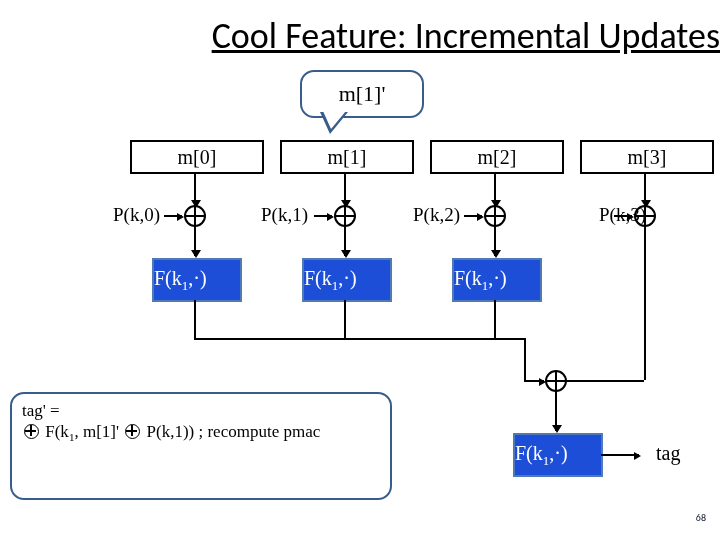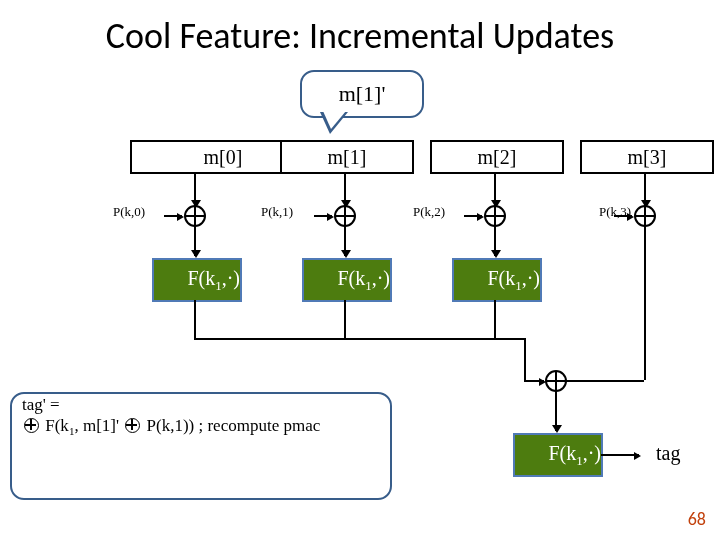--- a/index.html
+++ b/index.html
@@ -11,25 +11,26 @@
     font-family: Georgia, "Times New Roman", serif;
     color: #000;
     position: relative;
     overflow: hidden;
   }
   .title {
     position: absolute;
     top: 14px;
     left: 0;
     width: 720px;
-    text-align: center;
+    text-align: right;
     font-family: "Calibri", "Helvetica Neue", Arial, sans-serif;
     font-size: 36px;
     color: #000;
     letter-spacing: 0px;
+    text-decoration: underline;
   }
   
   .callout {
     position: absolute;
     top: 70px;
     left: 300px;
     width: 120px;
     height: 44px;
     border: 2px solid #385d8a;
     border-radius: 14px;
@@ -101,21 +102,21 @@
     content: "";
     position: absolute;
     background: #000;
   }
   .xor::before { top: 8px; left: 0; width: 18px; height: 2px; }
   .xor::after  { left: 8px; top: 0; width: 2px; height: 18px; }
 
   
   .plabel {
     position: absolute;
-    font-size: 13px;
+    font-size: 19px;
     white-space: nowrap;
   }
   .parrow {
     position: absolute;
     height: 0;
     border-top: 2px solid #000;
   }
   .parrow::after {
     content: "";
     position: absolute;
@@ -126,26 +127,26 @@
     border-bottom: 4px solid transparent;
     border-left: 7px solid #000;
   }
 
   
   .fbox {
     position: absolute;
     width: 86px;
     height: 40px;
     border: 2px solid #507ab6;
-    background: #4d7c0f;
+    background: #1d4ed8;
     color: #fff;
     font-size: 20px;
     display: flex;
     align-items: center;
-    justify-content: flex-end;
+    justify-content: flex-start;
   }
   .sub { font-size: 0.65em; vertical-align: sub; }
   .sup { font-size: 0.65em; vertical-align: super; }
 
   
   .bus {
     position: absolute;
     height: 0;
     border-top: 2px solid #000;
   }
@@ -161,21 +162,21 @@
   .annot {
     position: absolute;
     left: 10px;
     top: 392px;
     width: 382px;
     height: 108px;
     border: 2px solid #385d8a;
     border-radius: 14px;
     background: #fff;
     font-size: 17px;
-    padding: 0 10px;
+    padding: 6px 10px;
     line-height: 1.25;
     box-sizing: border-box;
   }
   .xorsym {
     display: inline-block;
     width: 13px; height: 13px;
     border: 1.5px solid #000;
     border-radius: 50%;
     position: relative;
     vertical-align: -2px;
@@ -202,37 +203,37 @@
     right: -2px; top: -4px;
     width: 0; height: 0;
     border-top: 4px solid transparent;
     border-bottom: 4px solid transparent;
     border-left: 7px solid #000;
   }
 
   .slidenum {
     position: absolute;
     right: 14px;
-    bottom: 10px;
+    bottom: 16px;
     font-family: Calibri, Arial, sans-serif;
-    font-size: 18px;
-    color: #c2410c;
+    font-size: 10px;
+    color: #0f172a;
   }
 </style>
 </head>
 <body>
 
 <div class="title">Cool Feature: Incremental Updates</div>
 
 <div class="callout">
   <span>m[1]'</span>
 </div>
 <div class="callout-tail"></div>
 
-<div class="mbox" style="left:130px; top:140px;padding-left:26px;">
+<div class="mbox" style="left:130px; top:140px;">
     <span>m[0]</span>
   </div>
 <div class="arrow-down" style="left:194px; top:172px; height:34px;"></div>
 <div class="xor" style="left:184px; top:205px;"></div>
 <div class="plabel" style="left:113px; top:204px;">P(k,0)</div>
 <div class="parrow" style="left:164px; top:215px; width:18px;"></div>
 <div class="arrow-down" style="left:194px; top:226px; height:30px;"></div>
 <div class="fbox" style="left:152px; top:258px;">
     <span>F(k<span class="sub">1</span>,·)</span>
   </div>

